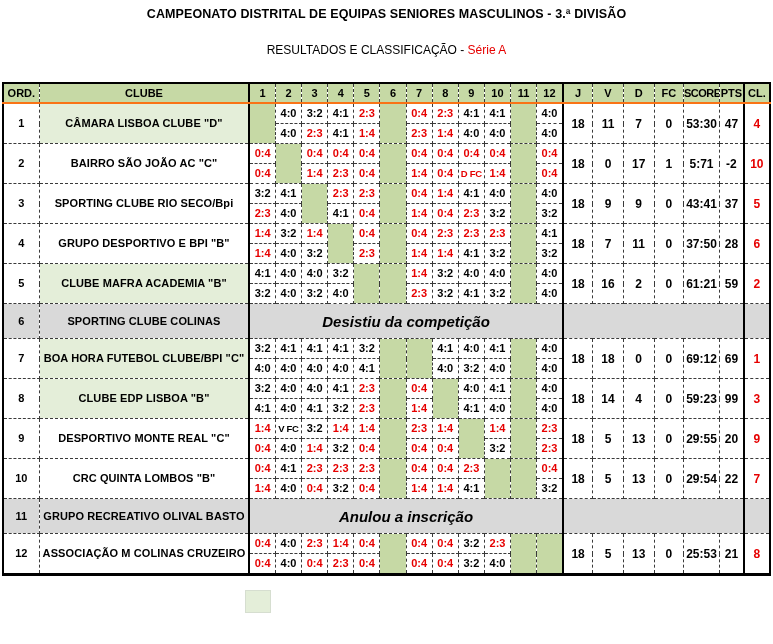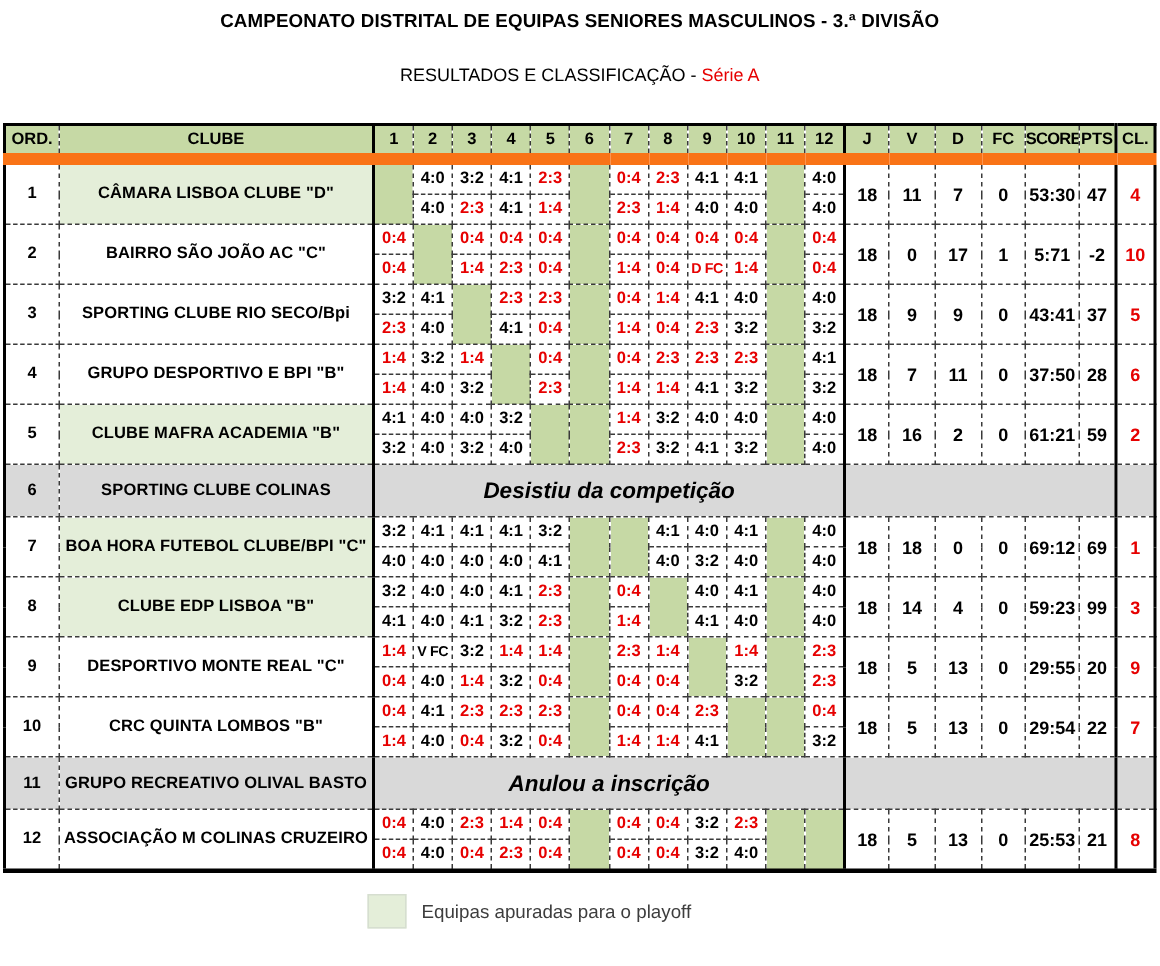--- a/index.html
+++ b/index.html
@@ -23,21 +23,21 @@
     width:769px;margin:25px 0 0 2px;
     border:2px solid #000;border-bottom-width:3px;
   }
   th,td{
     border:1px dashed #3a3a3a;
     padding:0;margin:0;text-align:center;vertical-align:middle;
     font-weight:bold;font-size:11px;line-height:1;
     overflow:hidden;white-space:nowrap;
   }
   thead th{
-    background:var(--band);height:18px;border-bottom:8px solid #f97316;
+    background:var(--band);height:18px;border-bottom:2px solid #f97316;
   }
   th.thick, td.thick{border-right:2px solid #000;text-align:center;}
   th.h-score{letter-spacing:-0.5px;}
   td.ord{font-size:11px;background:#fff;}
   td.club{font-size:11px;background:#fff;letter-spacing:0.1px;}
   td.club.qual{background:var(--light);}
   td.result{height:19px;color:#000;background:#fff;}
   td.result.loss{color:var(--red);}
   td.result.small{font-size:9.5px;letter-spacing:-0.3px;}
   td.self{background:var(--band);}
@@ -465,14 +465,13 @@
         <td class="result loss">0:4</td>
         <td class="result loss">0:4</td>
         <td class="result">3:2</td>
         <td class="result">4:0</td>
       </tr>
     </tbody>
 </table>
 
 <div class="legend">
   <span class="swatch"></span>
-  <span class="lab">Equipas apuradas para o playoff</span>
 </div>
 
 </body></html>

